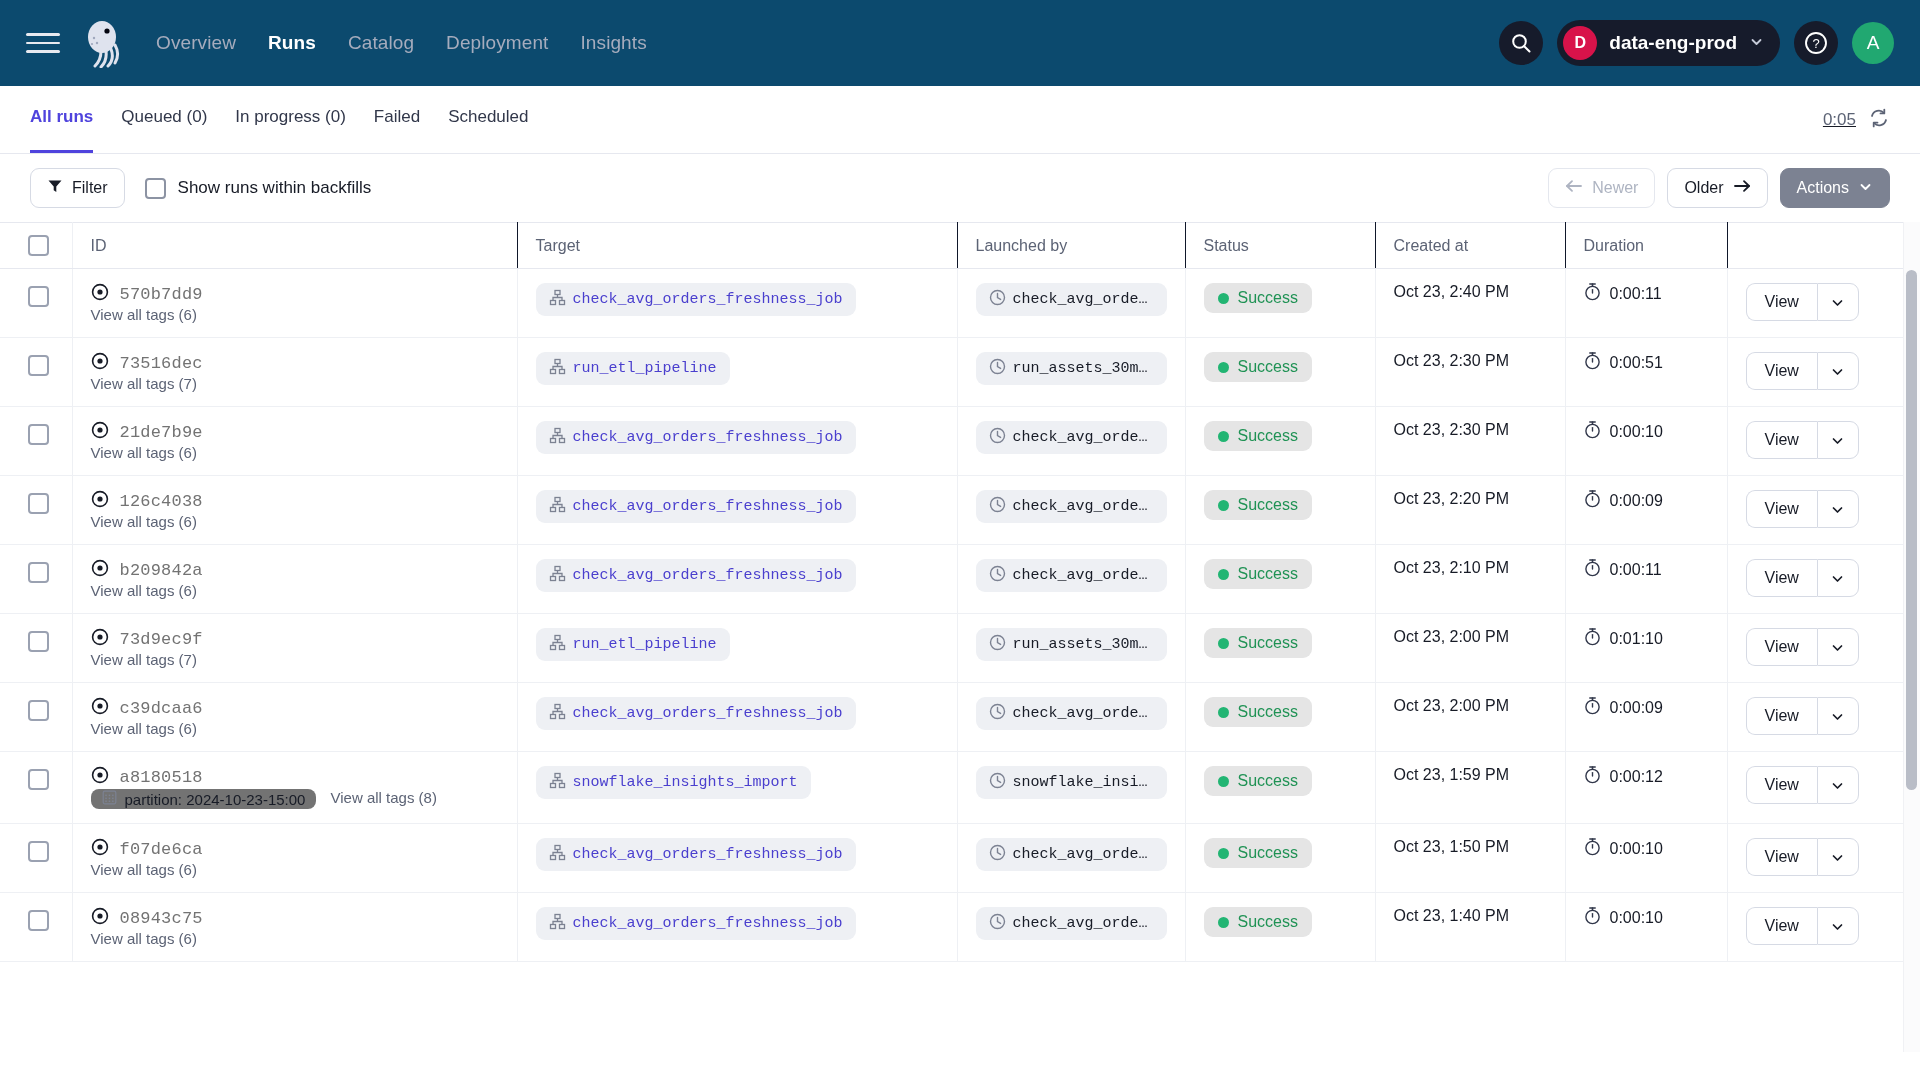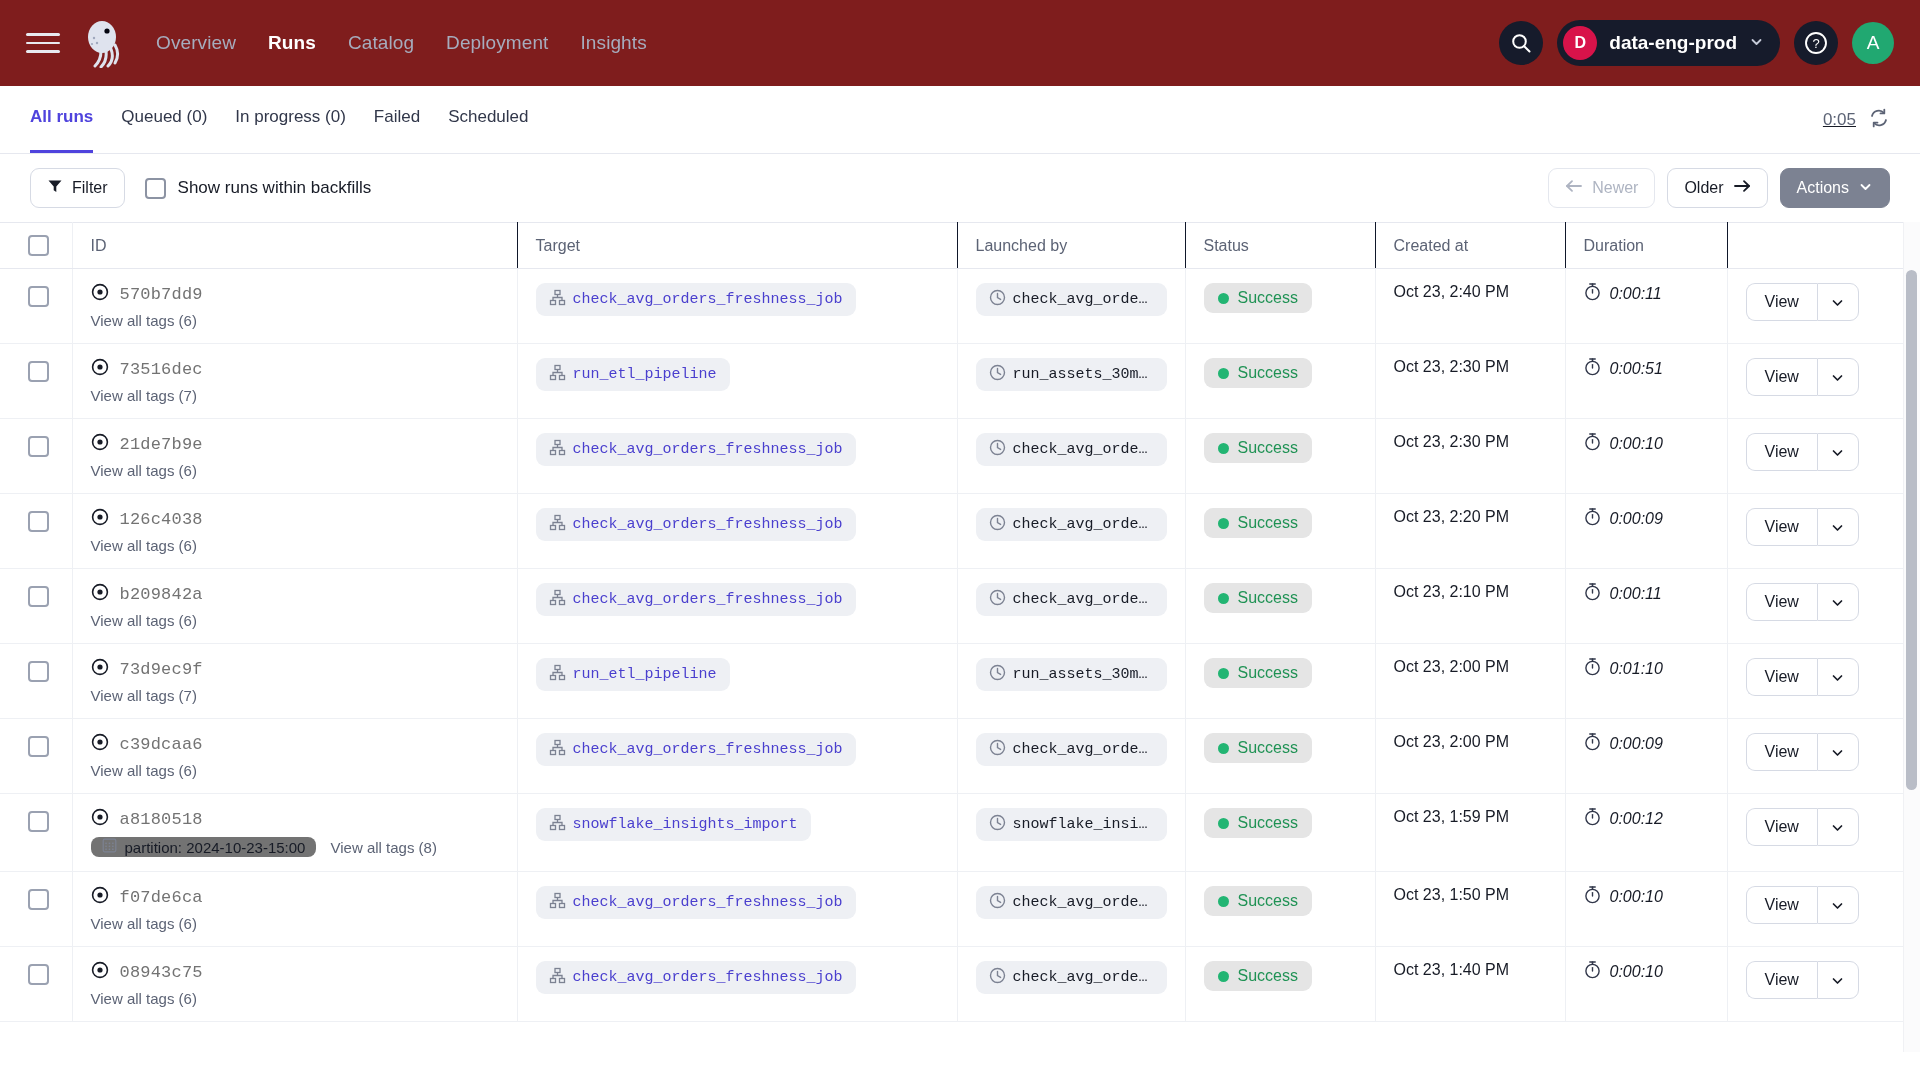--- a/index.html
+++ b/index.html
@@ -7,21 +7,21 @@
     width: 1920px; height: 1080px;
     overflow: hidden;
     font-family: "Liberation Sans", sans-serif;
     background: #ffffff;
     color: #171b26;
   }
 
   
   .topnav {
     height: 86px;
-    background: #7f1d1d;
+    background: #0c4a6e;
     display: flex;
     align-items: center;
     padding: 0 26px;
     position: relative;
   }
   .hamburger {
     width: 34px; height: 34px;
     display: flex; flex-direction: column; justify-content: center; gap: 6px;
     cursor: pointer; margin-right: 18px;
   }
@@ -145,21 +145,21 @@
 
   .cbx {
     width: 21px; height: 21px; border: 2px solid #9aa1b1;
     border-radius: 4px; background:#fff; cursor: pointer; margin-top: 3px;
   }
   .idline { display:flex; align-items:center; gap: 11px; }
   .idlink {
     font-family: "Liberation Mono", monospace;
     font-size: 17px; color: #737373; cursor: pointer; letter-spacing: .2px;
   }
-  .subline { margin-top: 7px; display:flex; align-items:center; gap: 14px; }
+  .subline { margin-top: 1px; display:flex; gap: 14px; }
   .tags-link { font-size: 15px; color: #5c6375; cursor: pointer; }
   .partition-tag {
     display:inline-flex; align-items:center; gap: 8px;
     background: #737373; border-radius: 8px; padding: 1px 11px;
     font-size: 15px; color: #171b26; cursor: pointer;
   }
   .pill {
     display:inline-flex; align-items:center; gap: 7px;
     background: #eef0f4; border-radius: 9px; padding: 6px 13px;
     max-width: 100%;
@@ -169,21 +169,21 @@
     font-size: 15px; color: #4a3fce; cursor: pointer;
     overflow: hidden; text-overflow: ellipsis; white-space: nowrap;
   }
   .pill-text.dark { color: #171b26; }
   .status-badge {
     display:inline-flex; align-items:center; gap: 9px;
     background: #e5e5e5; border-radius: 9px; padding: 6px 14px;
     font-size: 16px; color: #1f9254;
   }
   .dot { width: 11px; height: 11px; border-radius: 50%; background: #22b573; }
-  .dur { display:flex; align-items:center; gap: 9px; white-space: nowrap; font-style: italic; }
+  .dur { display:flex; align-items:center; gap: 9px; white-space: nowrap; }
   .created { white-space: nowrap; }
   .split-btn { display:inline-flex; height: 38px; }
   .split-main {
     border: 1px solid #d6dae4; border-right: none;
     border-radius: 9px 0 0 9px; background:#fff;
     display:flex; align-items:center; padding: 0 18px;
     font-size: 16px; color:#171b26; cursor:pointer;
   }
   .split-caret {
     border: 1px solid #d6dae4;

